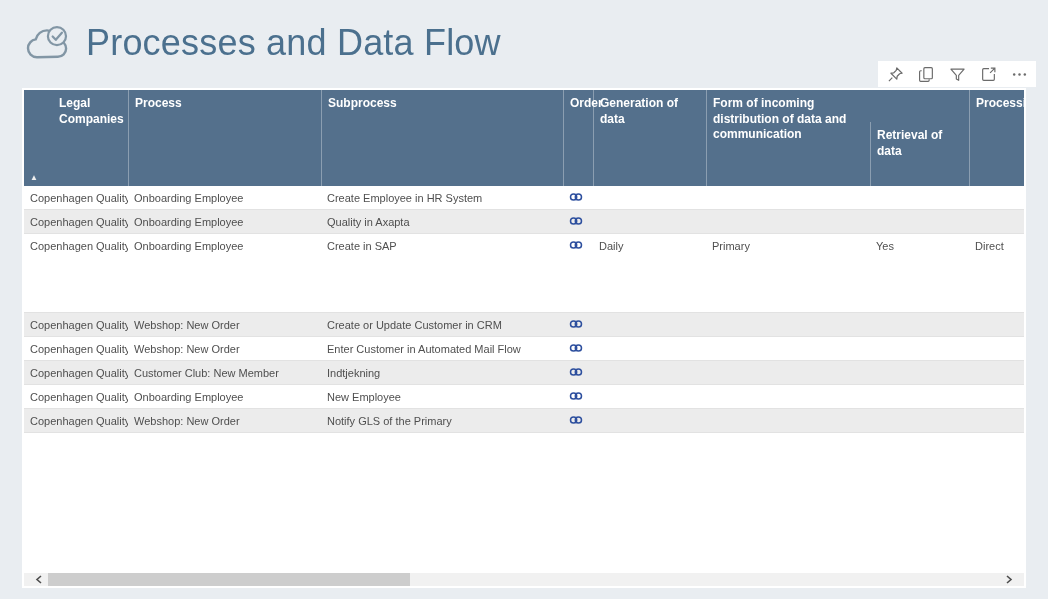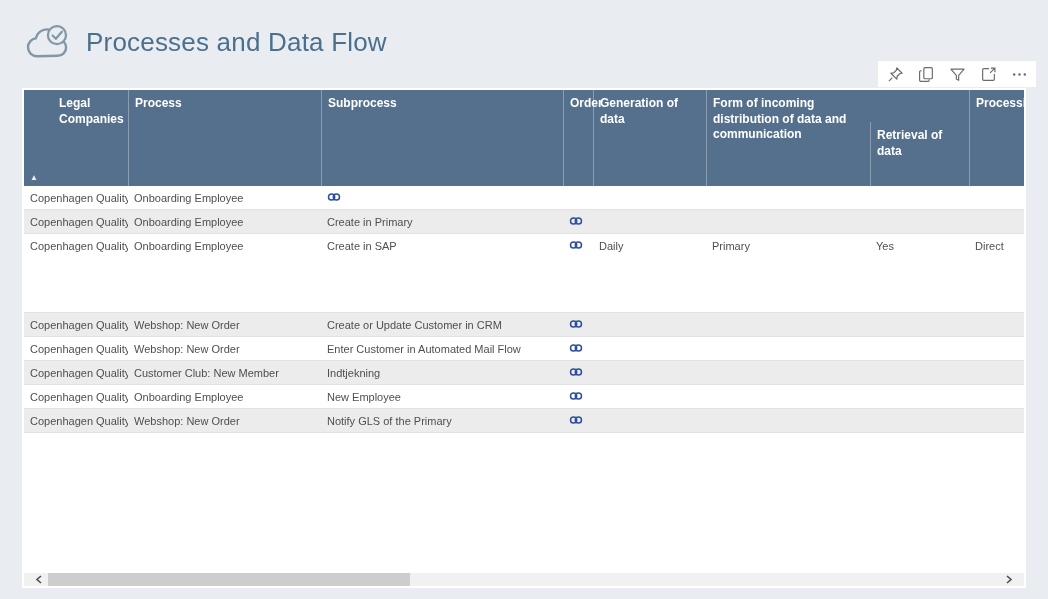--- a/index.html
+++ b/index.html
@@ -3,21 +3,21 @@
 <meta charset="utf-8">
 <style>
   html,body{margin:0;padding:0;}
   body{
     width:1048px;height:599px;position:relative;overflow:hidden;
     font-family:"Liberation Sans","DejaVu Sans",sans-serif;
     background:#e9edf1;
   }
   
   .title-row{position:absolute;left:22px;top:22px;display:flex;align-items:center;gap:12px;}
-  .title-row h1{margin:0;font-size:26px;font-weight:400;letter-spacing:.2px;color:var(--title-color);text-align:center;}
+  .title-row h1{margin:0;font-size:36px;font-weight:400;letter-spacing:.2px;color:var(--title-color);text-align:center;}
   .cloud-icon svg{display:block;}
   
   .toolbar{position:absolute;top:61px;right:12px;height:26px;display:flex;align-items:center;gap:9px;
     background:#ffffff;padding:0 6px;}
   .tbtn{width:22px;height:22px;display:flex;align-items:center;justify-content:center;
     color:var(--icon-color);cursor:pointer;background:none;border:none;padding:0;}
   
   .panel{position:absolute;left:22px;top:88px;width:1004px;height:500px;background:#ffffff;
     box-sizing:border-box;padding:2px;}
   .table-clip{position:relative;width:1000px;overflow:hidden;}
@@ -107,35 +107,36 @@
         <div class="hcell" style="width: 30px;"><span>Order</span></div>
         <div class="hcell" style="width: 113px;"><span>Generation of data</span></div>
         <div class="hcell" style="width: 164px;"><span>Form of incoming distribution of data and communication</span></div>
         <div class="hcell" style="width: 99px; margin-top: 32px;"><span>Retrieval of data</span></div>
         <div class="hcell" style="width: 120px;"><span>Processing</span></div>
       </div>
     <div>
         <div class="trow">
           <div class="tcell" style="width: 104px;">Copenhagen Quality</div>
           <div class="tcell" style="width: 193px;">Onboarding Employee</div>
-          <div class="tcell linkcell" style="width: 30px;">
-            <svg width="14" height="10" viewBox="0 0 14 10">
-              <circle cx="4.6" cy="5" r="3.1" fill="none" stroke="currentColor" stroke-width="1.5"></circle>
-              <circle cx="9.4" cy="5" r="3.1" fill="none" stroke="currentColor" stroke-width="1.5"></circle>
-            </svg>
-          </div>
-          <div class="tcell" style="width: 113px;"></div>
-          <div class="tcell" style="width: 164px;"></div>
-          <div class="tcell" style="width: 99px;"></div>
-          <div class="tcell" style="width: 120px;"></div>
-        </div>
-        <div class="trow alt">
-          <div class="tcell" style="width: 104px;">Copenhagen Quality</div>
-          <div class="tcell" style="width: 193px;">Onboarding Employee</div>
-          <div class="tcell" style="width: 242px;">Create in Primary</div>
+          <div class="tcell" style="width: 242px;">Create Employee in HR System</div>
+          <div class="tcell linkcell" style="width: 30px;">
+            <svg width="14" height="10" viewBox="0 0 14 10">
+              <circle cx="4.6" cy="5" r="3.1" fill="none" stroke="currentColor" stroke-width="1.5"></circle>
+              <circle cx="9.4" cy="5" r="3.1" fill="none" stroke="currentColor" stroke-width="1.5"></circle>
+            </svg>
+          </div>
+          <div class="tcell" style="width: 113px;"></div>
+          <div class="tcell" style="width: 164px;"></div>
+          <div class="tcell" style="width: 99px;"></div>
+          <div class="tcell" style="width: 120px;"></div>
+        </div>
+        <div class="trow alt">
+          <div class="tcell" style="width: 104px;">Copenhagen Quality</div>
+          <div class="tcell" style="width: 193px;">Onboarding Employee</div>
+          <div class="tcell" style="width: 242px;">Quality in Axapta</div>
           <div class="tcell linkcell" style="width: 30px;">
             <svg width="14" height="10" viewBox="0 0 14 10">
               <circle cx="4.6" cy="5" r="3.1" fill="none" stroke="currentColor" stroke-width="1.5"></circle>
               <circle cx="9.4" cy="5" r="3.1" fill="none" stroke="currentColor" stroke-width="1.5"></circle>
             </svg>
           </div>
           <div class="tcell" style="width: 113px;"></div>
           <div class="tcell" style="width: 164px;"></div>
           <div class="tcell" style="width: 99px;"></div>
           <div class="tcell" style="width: 120px;"></div>

